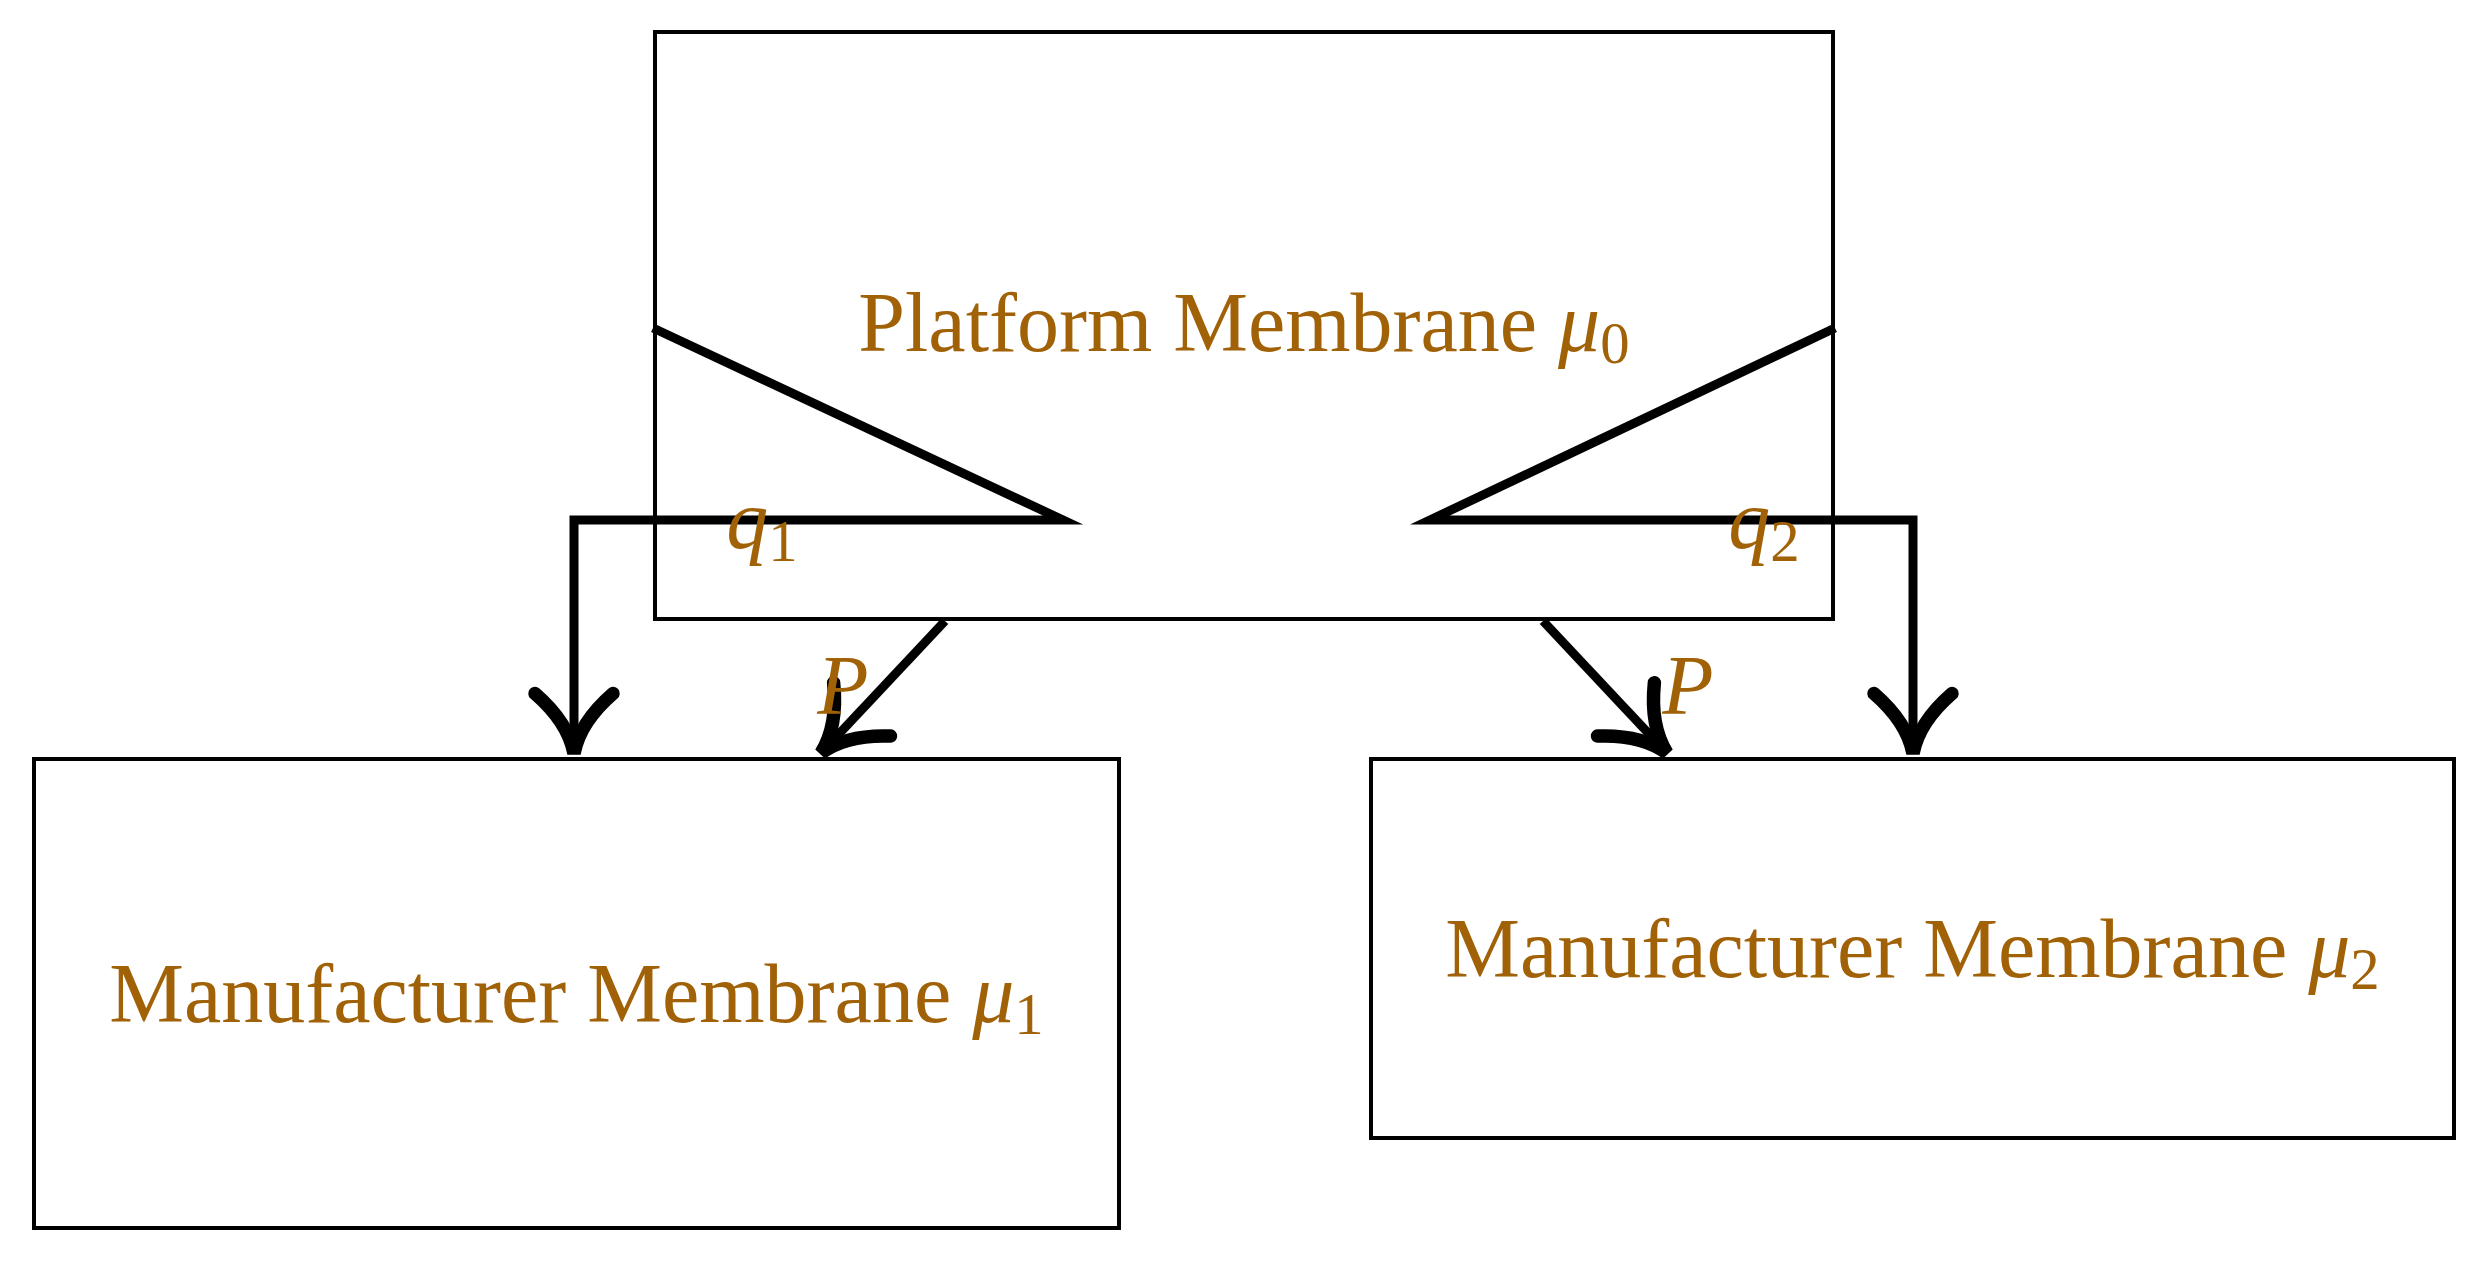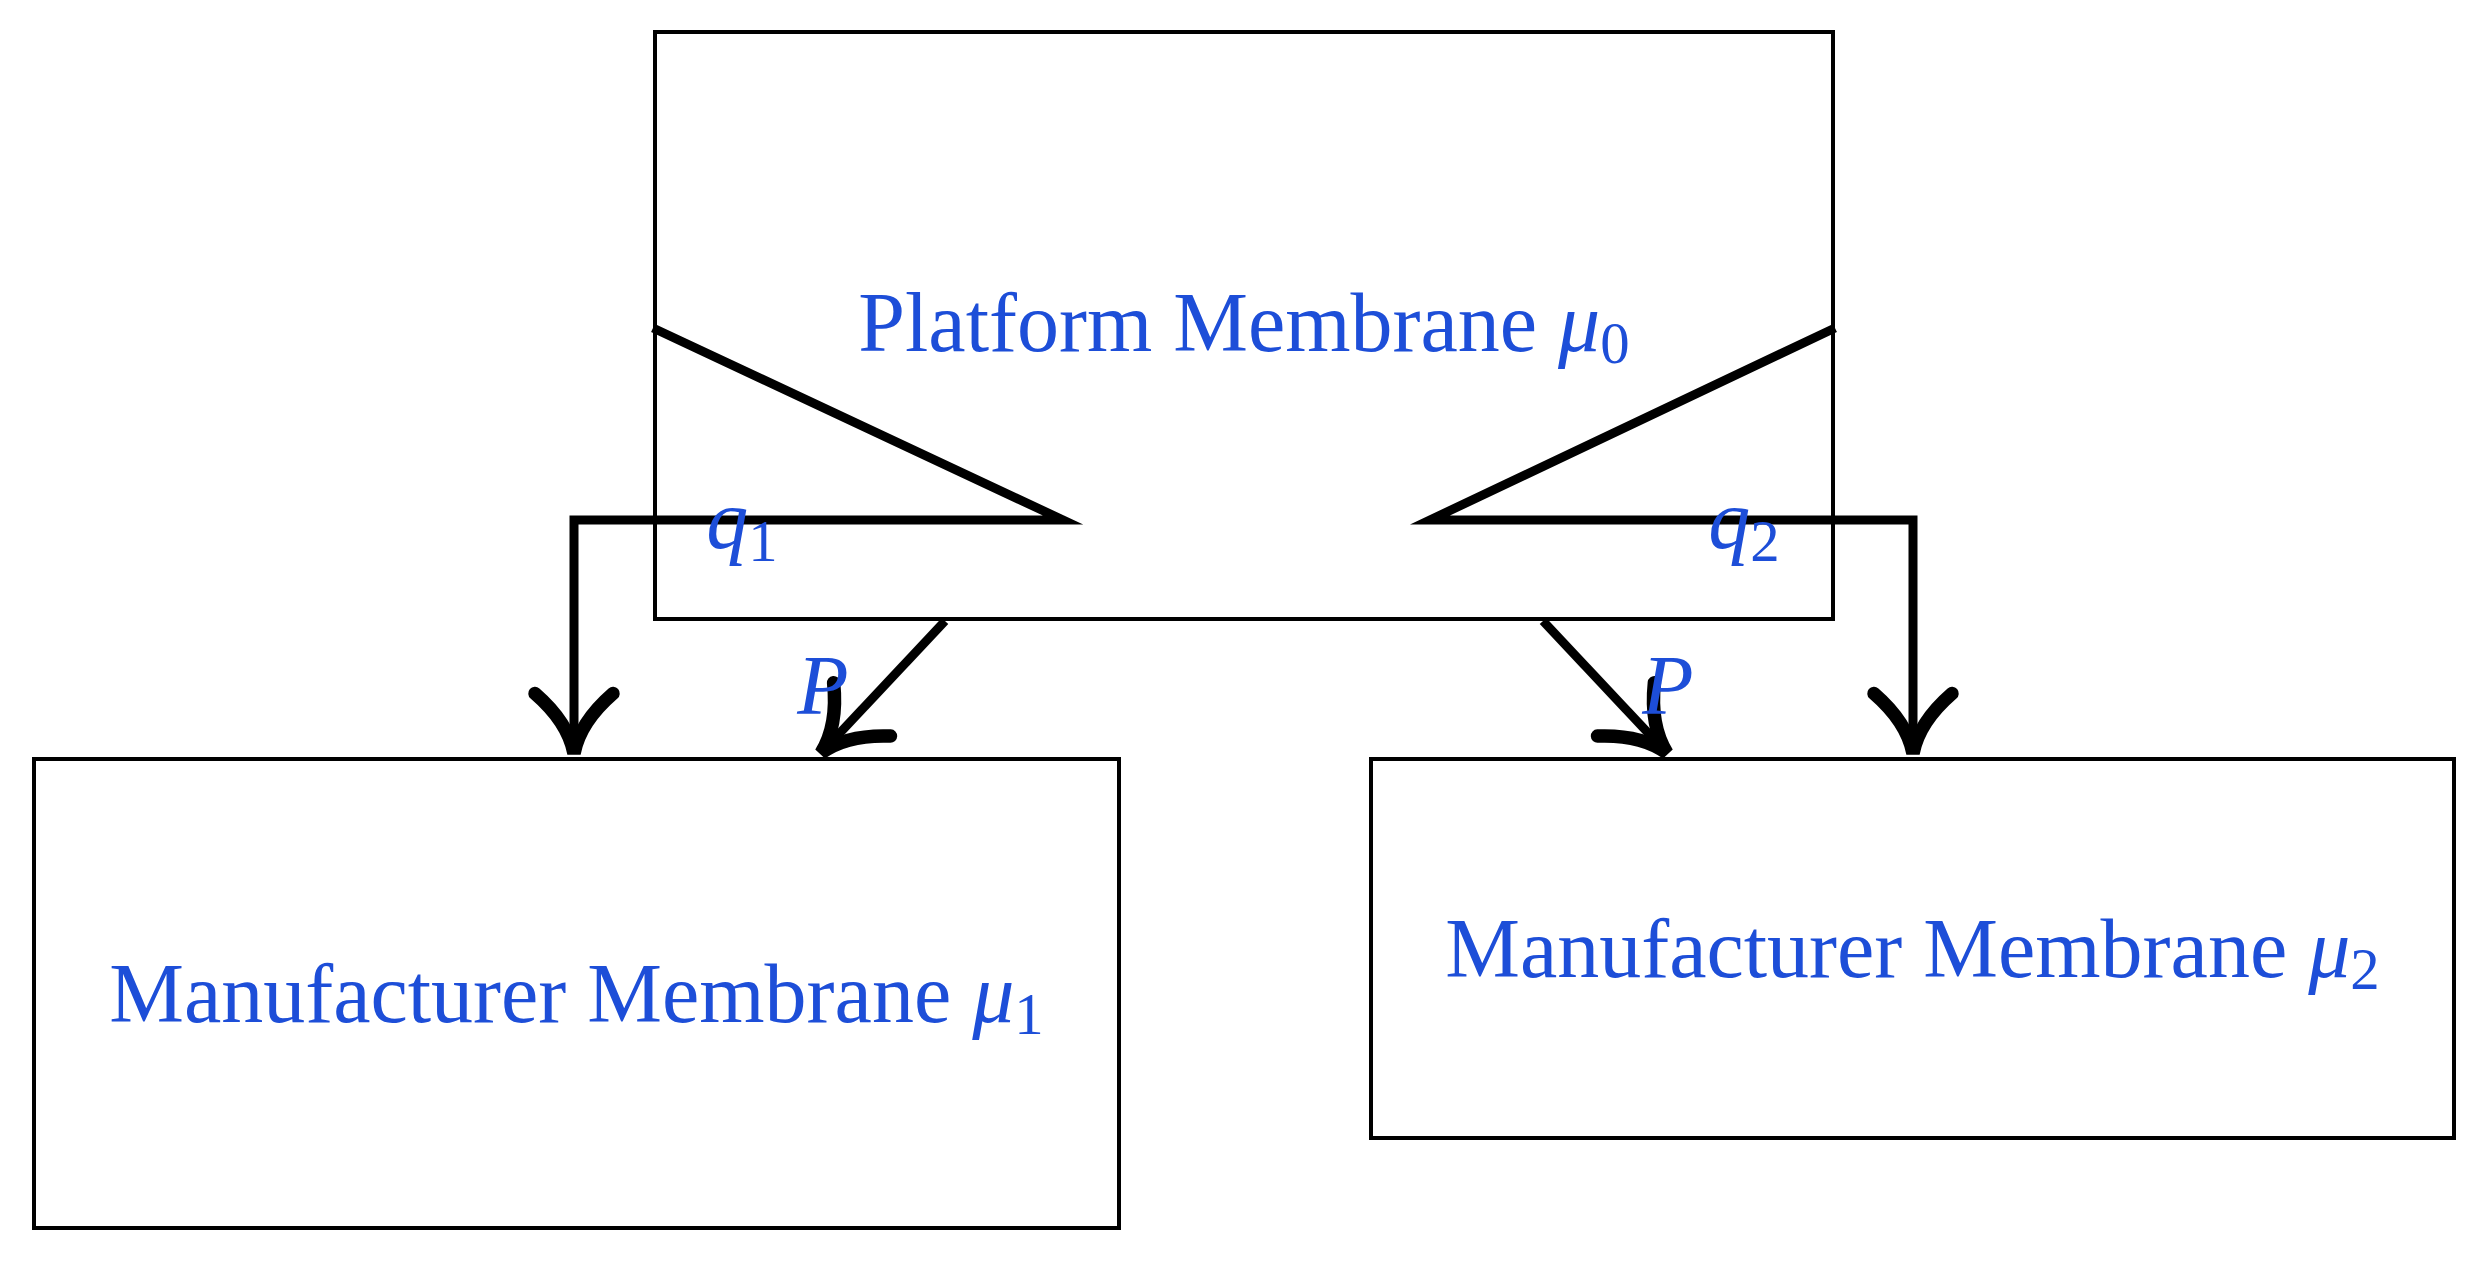--- a/index.html
+++ b/index.html
@@ -6,21 +6,21 @@
     margin: 0;
     padding: 0;
     background: #ffffff;
   }
   .canvas {
     position: relative;
     width: 2488px;
     height: 1266px;
     background: #ffffff;
     font-family: "Liberation Serif", "DejaVu Serif", serif;
-    color: #1d4ed8;
+    color: #a16207;
     overflow: hidden;
   }
   .node {
     position: absolute;
     box-sizing: border-box;
     border: 4px solid #000000;
     background: #ffffff;
     display: flex;
     align-items: center;
     justify-content: center;
@@ -49,20 +49,21 @@
     height: 1266px;
     pointer-events: none;
   }
   .edge-label {
     position: absolute;
     transform: translate(-50%, -50%);
     font-size: 84px;
     line-height: 1;
     white-space: nowrap;
     background: transparent;
+    margin-left: 20px;
   }
   .edge-label--q1 { left: 742px;  top: 520px; }
   .edge-label--q2 { left: 1744px; top: 520px; text-align: right; }
   .edge-label--p1 { left: 823px;  top: 686px; }
   .edge-label--p2 { left: 1668px; top: 686px; }
 </style>
 </head>
 <body>
 
 <div class="canvas">

